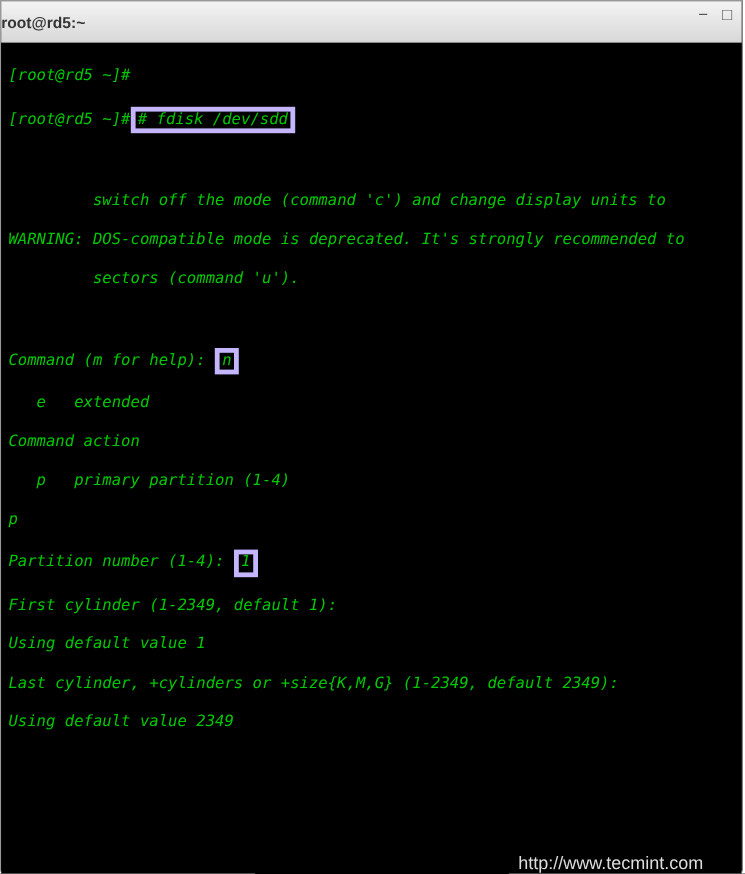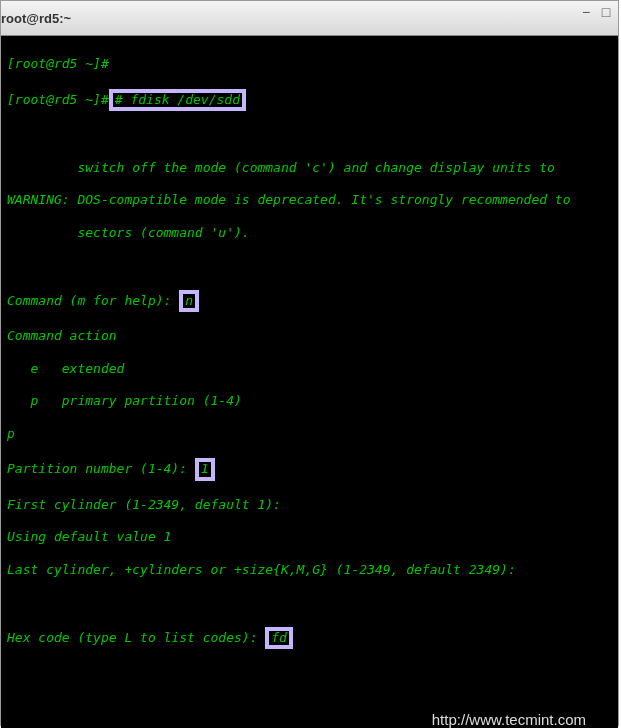--- a/index.html
+++ b/index.html
@@ -95,30 +95,30 @@
 
   <div class="terminal">
 <div class="line"><span>[root@rd5 ~]#</span></div>
 <div class="line"><span>[root@rd5 ~]#</span><span class="hl"># fdisk /dev/sdd</span></div>
 <div class="line">&nbsp;</div>
 <div class="line">         switch off the mode (command 'c') and change display units to</div>
 <div class="line">WARNING: DOS-compatible mode is deprecated. It's strongly recommended to</div>
 <div class="line">         sectors (command 'u').</div>
 <div class="line">&nbsp;</div>
 <div class="line"><span>Command (m for help): </span><span class="hl">n</span></div>
+<div class="line">   e   extended</div>
 <div class="line">Command action</div>
-<div class="line">   e   extended</div>
 <div class="line">   p   primary partition (1-4)</div>
 <div class="line">p</div>
 <div class="line"><span>Partition number (1-4): </span><span class="hl">1</span></div>
 <div class="line">First cylinder (1-2349, default 1):</div>
 <div class="line">Using default value 1</div>
 <div class="line">Last cylinder, +cylinders or +size{K,M,G} (1-2349, default 2349):</div>
+<div class="line">Using default value 2349</div>
 <div class="line">&nbsp;</div>
-<div class="line"><span>Hex code (type L to list codes): </span><span class="hl">fd</span></div>
 
 
 
 
 
 
 
 
 
 

